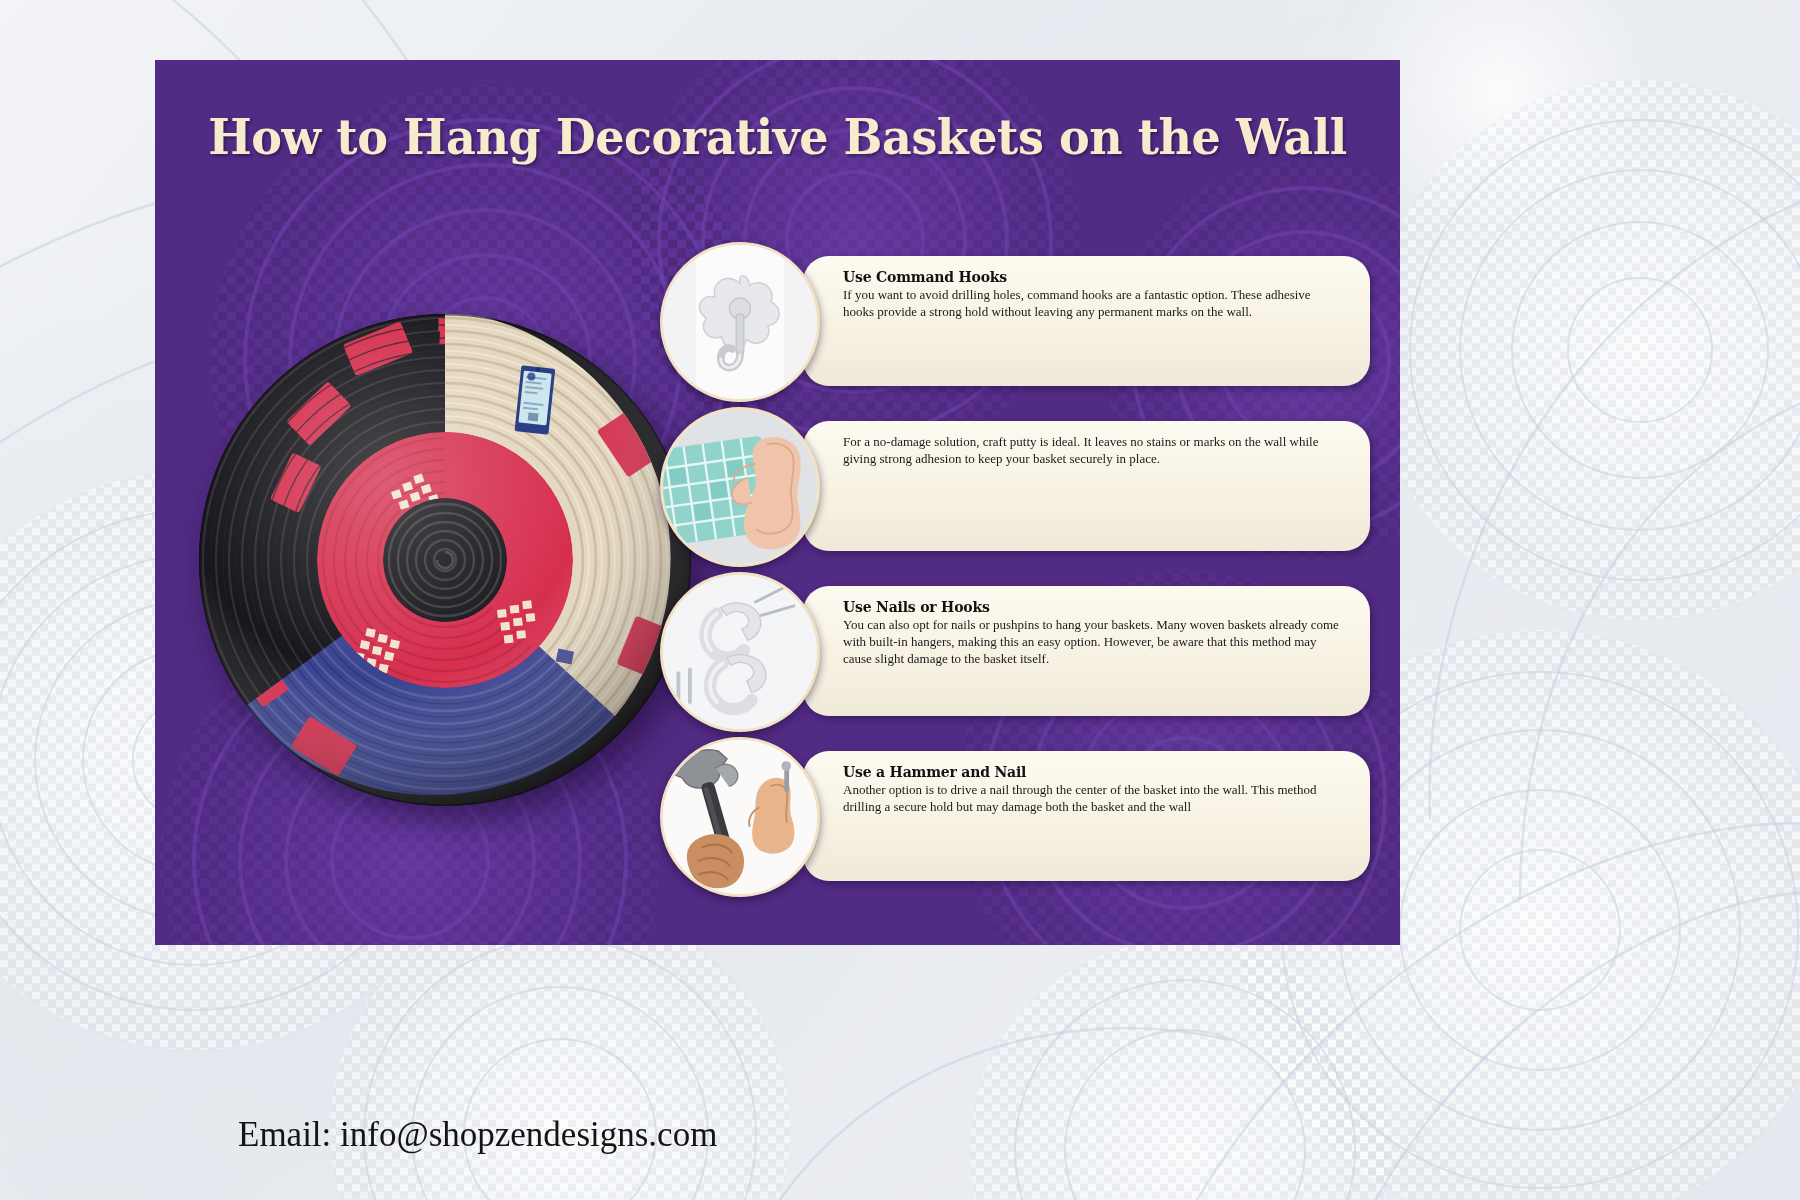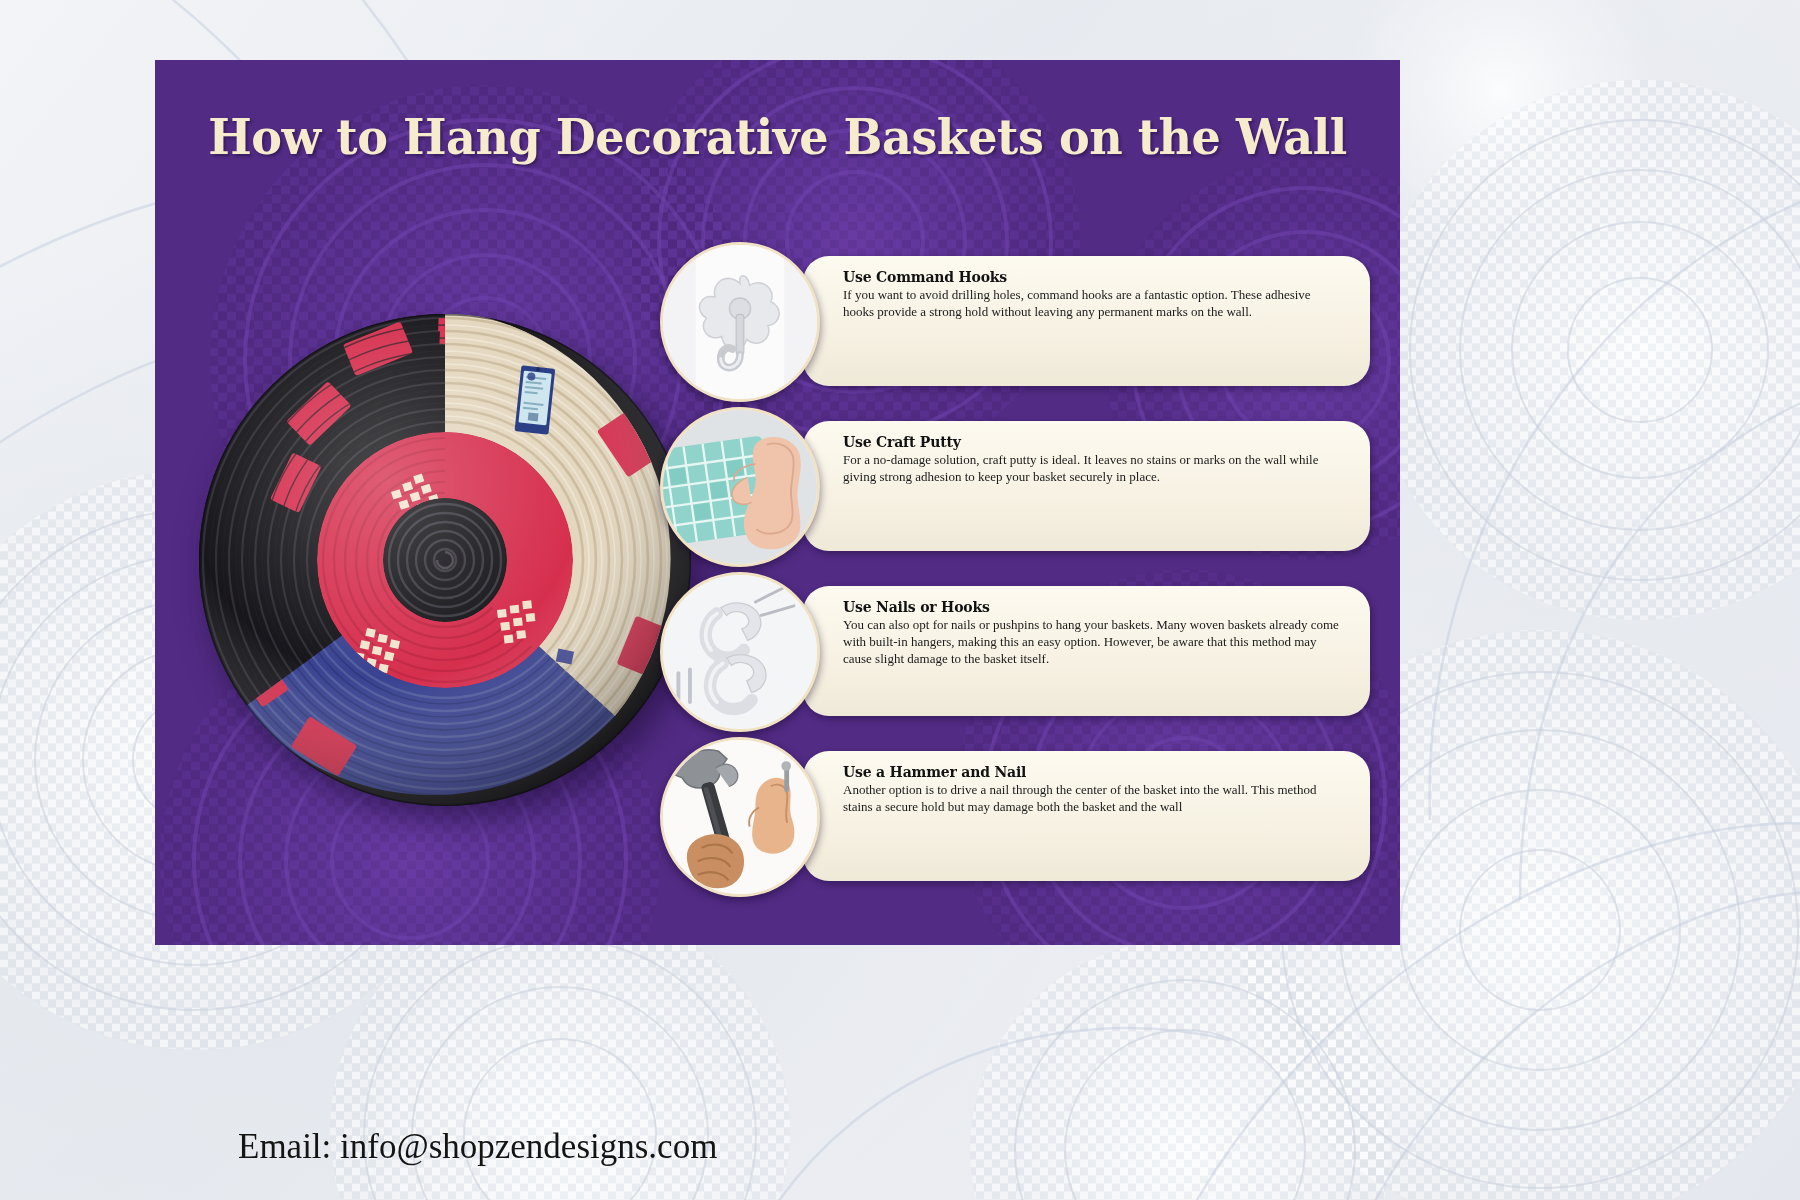--- a/index.html
+++ b/index.html
@@ -111,21 +111,21 @@
     left:0; right:0; top:1115px;
     height:60px;
   }
   .footer-item {
     position:absolute;
     font-family:"Liberation Serif", serif;
     font-size:35px;
     color:#141414;
     white-space:nowrap;
   }
-  .footer-email { left:238px; top:12px;text-align:right; }
+  .footer-email { left:238px; top:0;text-align:right; }
   .footer-phone { left:1098px; top:0; }
 </style>
 </head>
 <body>
 
 <div class="bg-wrap">
   <div class="bg-base"></div>
   <svg class="bg-svg" viewBox="0 0 1800 1200" preserveAspectRatio="none">
     <defs>
       <radialGradient id="bwhite" cx="50%" cy="50%" r="50%">
@@ -548,21 +548,20 @@
           <circle cx="80" cy="66" r="11" fill="#dcdee3" stroke="#c6c8ce" stroke-width="1.5"></circle>
           <rect x="76" y="72" width="8" height="42" rx="3" fill="#d5d7dc" stroke="#bfc1c7" stroke-width="1.2"></rect>
           <path d="M80 114 c0 16 -20 18 -20 4 c0 -9 7 -13 12 -10" fill="none" stroke="#c9cbd1" stroke-width="8" stroke-linecap="round"></path>
           <path d="M80 114 c0 16 -20 18 -20 4" fill="none" stroke="#eceef1" stroke-width="3" stroke-linecap="round"></path>
         </svg>
       </div>
     </div>
 
     <div class="step">
       <div class="card">
-        <div class="card-title">Use Craft Putty</div>
         <div class="card-body">For a no-damage solution, craft putty is ideal. It leaves no stains or marks on the wall while giving strong adhesion to keep your basket securely in place.</div>
       </div>
       <div class="thumb">
         <svg viewBox="0 0 160 160">
           <rect width="160" height="160" fill="#dfe3e6"></rect>
           <g>
             <rect x="-6" y="34" width="116" height="100" rx="6" fill="#8fd3cb" transform="rotate(-8 52 84)"></rect>
             <g transform="rotate(-8 52 84)" fill="none" stroke="#e6f6f3" stroke-width="2.4">
               <path d="M8 34 V134 M28 34 V134 M48 34 V134 M68 34 V134 M88 34 V134"></path>
               <path d="M-6 54 H110 M-6 74 H110 M-6 94 H110 M-6 114 H110"></path>
@@ -614,21 +613,21 @@
                 <path d="M34 24 L34 58"></path>
             </g>
           </g>
         </svg>
       </div>
     </div>
 
     <div class="step">
       <div class="card">
         <div class="card-title">Use a Hammer and Nail</div>
-        <div class="card-body">Another option is to drive a nail through the center of the basket into the wall. This method stains a secure hold but may damage both the basket and the wall</div>
+        <div class="card-body">Another option is to drive a nail through the center of the basket into the wall. This method drilling a secure hold but may damage both the basket and the wall</div>
       </div>
       <div class="thumb">
         <svg viewBox="0 0 160 160">
           <rect width="160" height="160" fill="#f7f6f4"></rect>
           <rect x="0" y="0" width="160" height="160" fill="#fbfaf8"></rect>
 
           <g transform="rotate(-16 58 70)">
             <path d="M28 14 c14 -8 34 -8 46 0 l6 10 l-10 8 c-2 10 -8 14 -18 14 c-12 0 -20 -6 -22 -16
                      l-8 -6 z" fill="#8e9297" stroke="#6f7378" stroke-width="1.6"></path>
             <path d="M66 30 c10 -4 18 0 20 8 c2 8 -4 14 -12 14" fill="#a4a8ad" stroke="#7d8186" stroke-width="1.4"></path>

